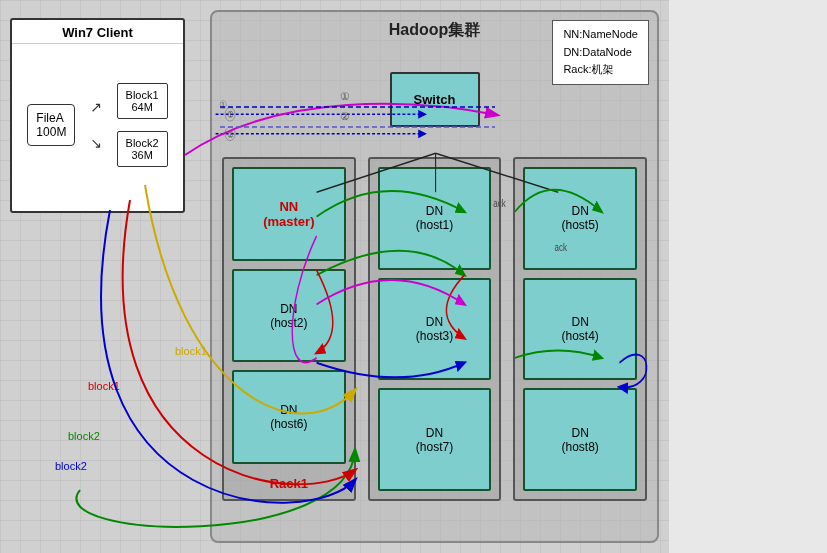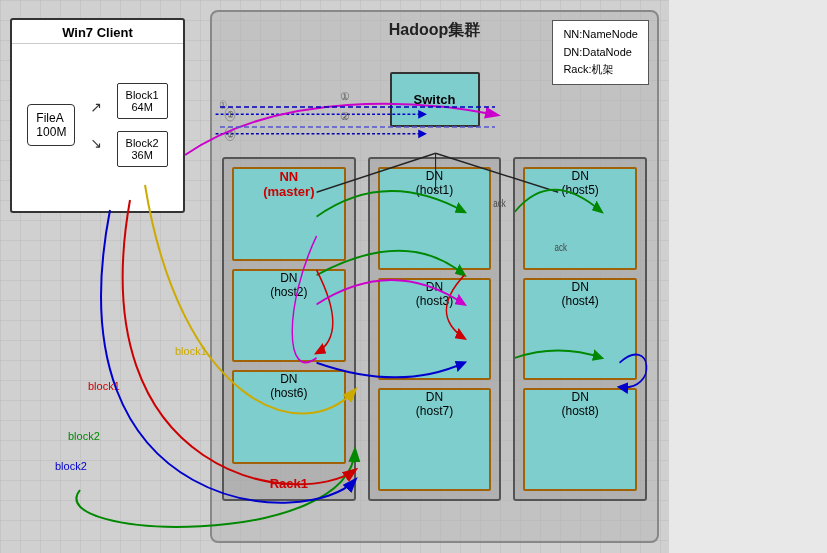--- a/index.html
+++ b/index.html
@@ -151,24 +151,24 @@
     }
     .rack-label {
       text-align: center;
       font-weight: bold;
       color: #cc0000;
       font-size: 13px;
       margin-top: 4px;
     }
     .node-box {
       background: #7ecece;
-      border: 2px solid #a16207;
+      border: 2px solid #14532d;
       border-radius: 2px;
       display: flex;
-      align-items: flex-start;
+      align-items: center;
       justify-content: center;
       text-align: center;
       font-size: 12px;
       flex: 1;
       min-height: 55px;
     }
     .node-box.nn-master {
       font-weight: bold;
       color: #cc0000;
       font-size: 13px;

